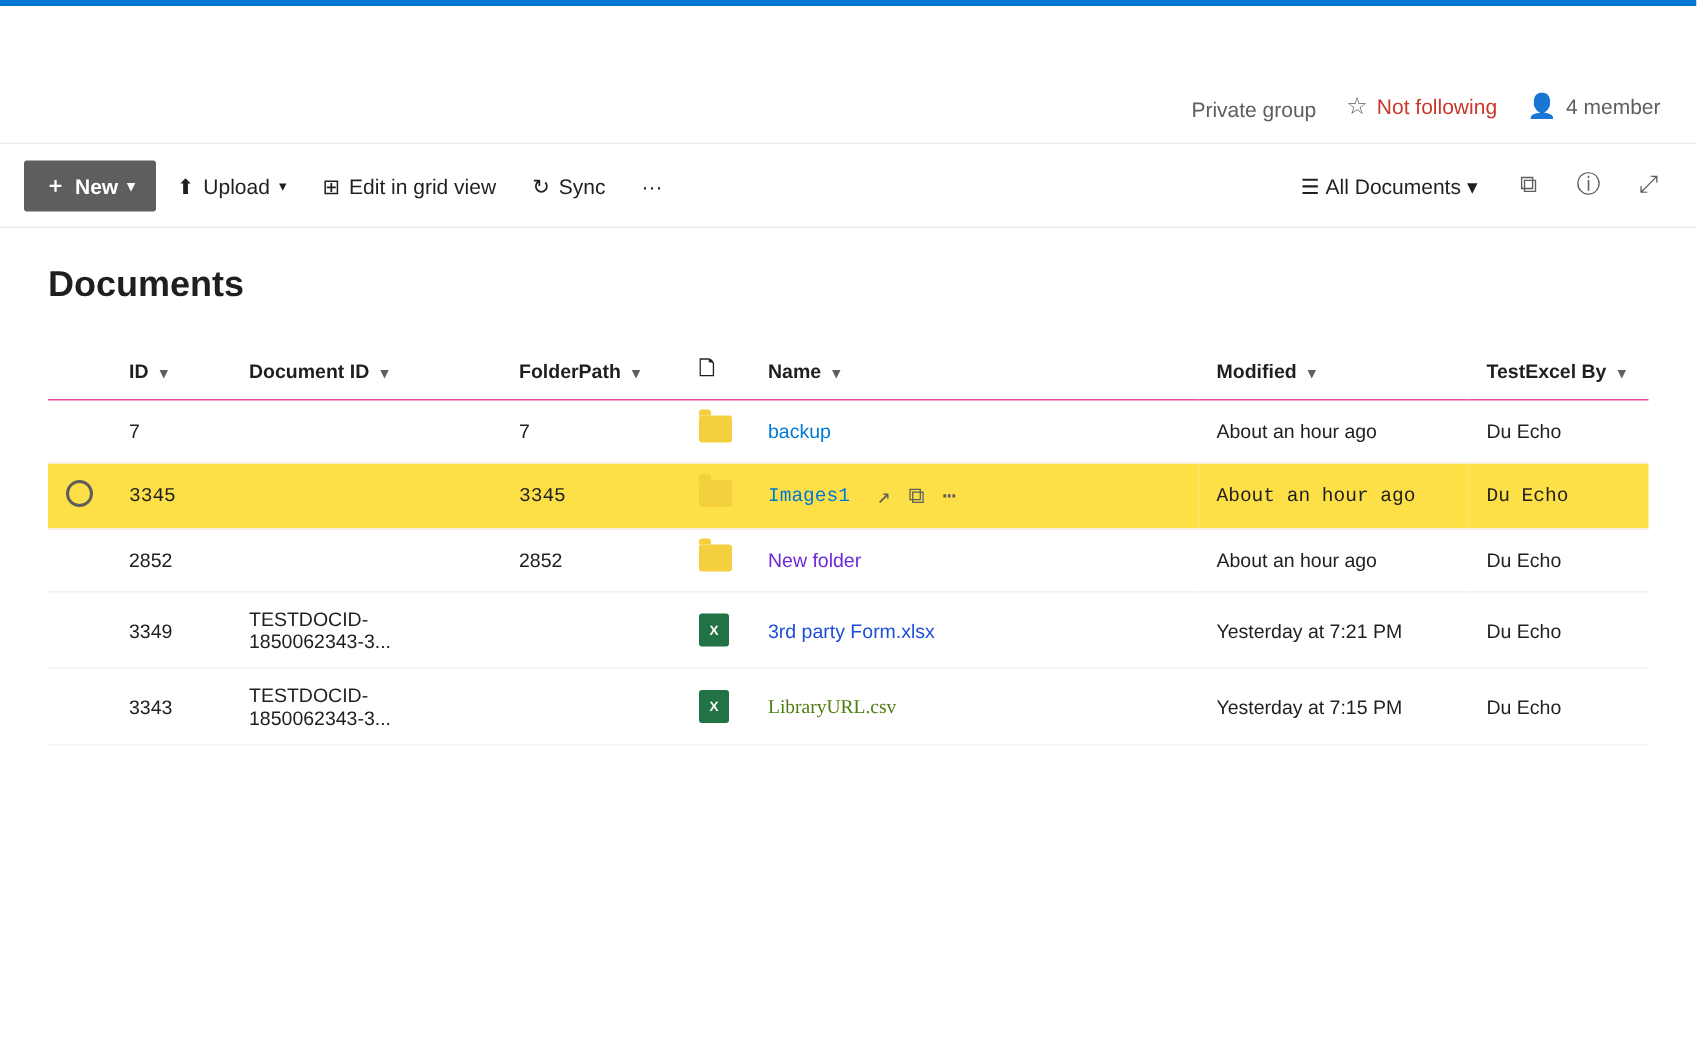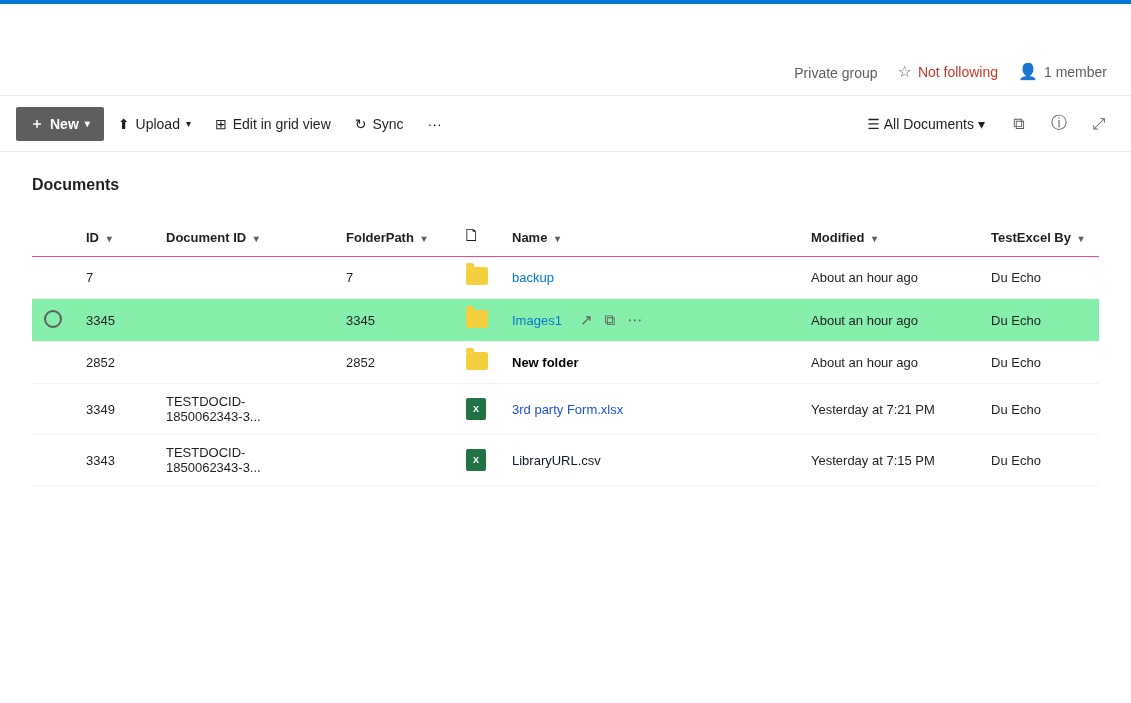--- a/index.html
+++ b/index.html
@@ -88,21 +88,21 @@
       display: flex; align-items: center; justify-content: center;
       border-radius: 2px; border: none; background: transparent; cursor: pointer;
       font-size: 16px; color: #605e5c;
     }
 
     
     .page-content {
       padding: 24px 32px;
     }
     .page-title {
-      font-size: 16px;
+      font-size: 24px;
       font-weight: 600;
       color: #201f1e;
       margin-bottom: 24px;
     }
 
     
     .doc-table {
       width: 100%;
       border-collapse: collapse;
     }
@@ -117,21 +117,21 @@
       cursor: pointer;
     }
     .doc-table th .sort-arrow { font-size: 10px; color: #605e5c; margin-left: 4px; }
     .doc-table td {
       padding: 10px 12px;
       font-size: 13px;
       color: #201f1e;
       border-bottom: 1px solid #f3f2f1;
       vertical-align: middle;
     }
-    .doc-table tr.selected { background: #86efac; }
+    .doc-table tr.selected { background: #fde047; font-family: Liberation Mono, monospace; }
 
     .col-select { width: 40px; }
     .col-id { width: 80px; }
     .col-docid { width: 180px; }
     .col-folderpath { width: 120px; }
     .col-icon { width: 36px; }
     .col-name { }
     .col-modified { width: 180px; }
     .col-modifiedby { width: 120px; }
 
@@ -203,21 +203,21 @@
 <div class="top-bar">
   <div class="top-bar-item">
     <span>Private group</span>
   </div>
   <div class="top-bar-item not-following">
     <span class="star-icon">☆</span>
     <span>Not following</span>
   </div>
   <div class="top-bar-item">
     <span class="person-icon">👤</span>
-    <span>1 member</span>
+    <span>4 member</span>
   </div>
 </div>
 
 <div class="command-bar">
   <button class="cmd-btn primary">
     <span>＋</span>
     <span>New</span>
     <span class="chevron">▾</span>
   </button>
 
@@ -332,21 +332,21 @@
           <td class="col-modifiedby">Du Echo</td>
         </tr>
         <tr>
           <td class="col-select"></td>
           <td class="col-id">2852</td>
           <td class="col-docid truncated"></td>
           <td class="col-folderpath">2852</td>
           <td class="col-icon"><span class="folder-icon"></span></td>
           <td class="col-name">
             <div class="name-cell">
-              <a href="#" style="color: #000000; text-decoration: none; font-weight: bold;">New folder</a>
+              <a href="#" style="color: #6d28d9; text-decoration: none;">New folder</a>
             </div>
           </td>
           <td class="col-modified modified-text">About an hour ago</td>
           <td class="col-modifiedby">Du Echo</td>
         </tr>
         <tr>
           <td class="col-select"></td>
           <td class="col-id">3349</td>
           <td class="col-docid truncated">TESTDOCID-1850062343-3...</td>
           <td class="col-folderpath"></td>
@@ -360,21 +360,21 @@
           <td class="col-modifiedby">Du Echo</td>
         </tr>
         <tr>
           <td class="col-select"></td>
           <td class="col-id">3343</td>
           <td class="col-docid truncated">TESTDOCID-1850062343-3...</td>
           <td class="col-folderpath"></td>
           <td class="col-icon"><span class="excel-icon">X</span></td>
           <td class="col-name">
             <div class="name-cell">
-              <a href="#" style="color: #0f172a; text-decoration: none;">LibraryURL.csv</a>
+              <a href="#" style="color: #4d7c0f; text-decoration: none; font-family: Liberation Serif, serif;">LibraryURL.csv</a>
             </div>
           </td>
           <td class="col-modified modified-text">Yesterday at 7:15 PM</td>
           <td class="col-modifiedby">Du Echo</td>
         </tr>
       </tbody>
   </table>
 </div>
 
 </body></html>

